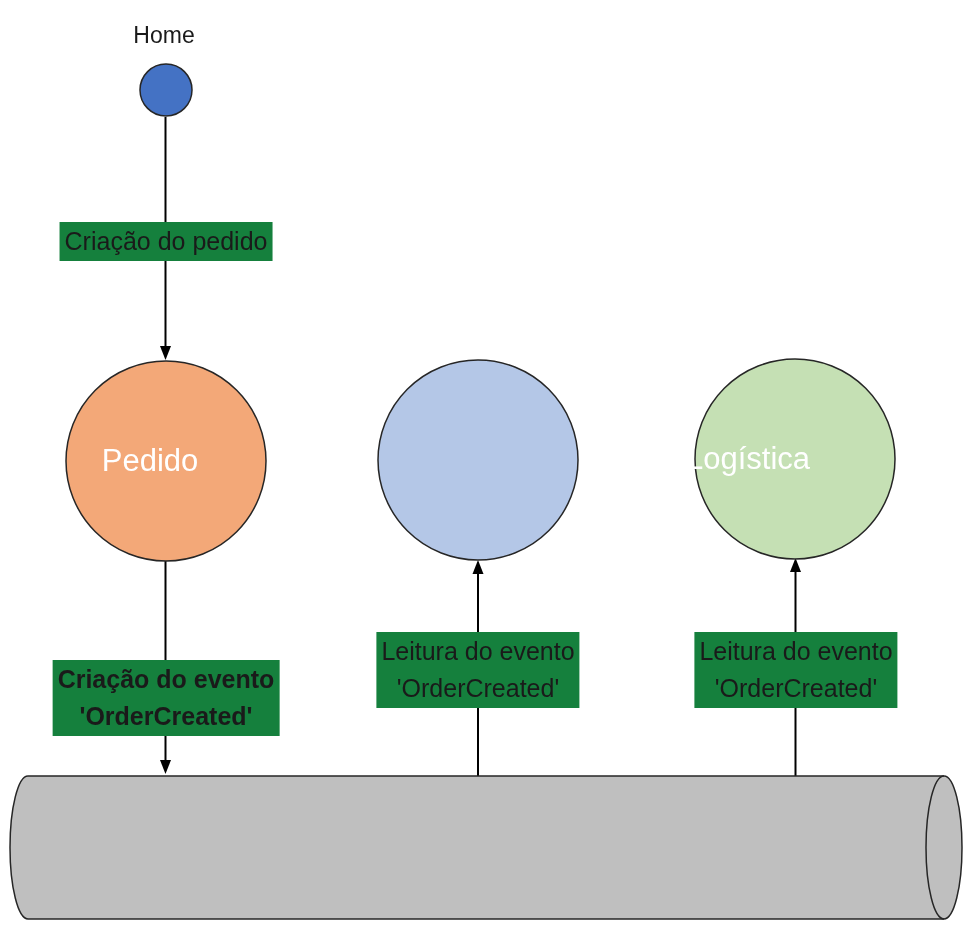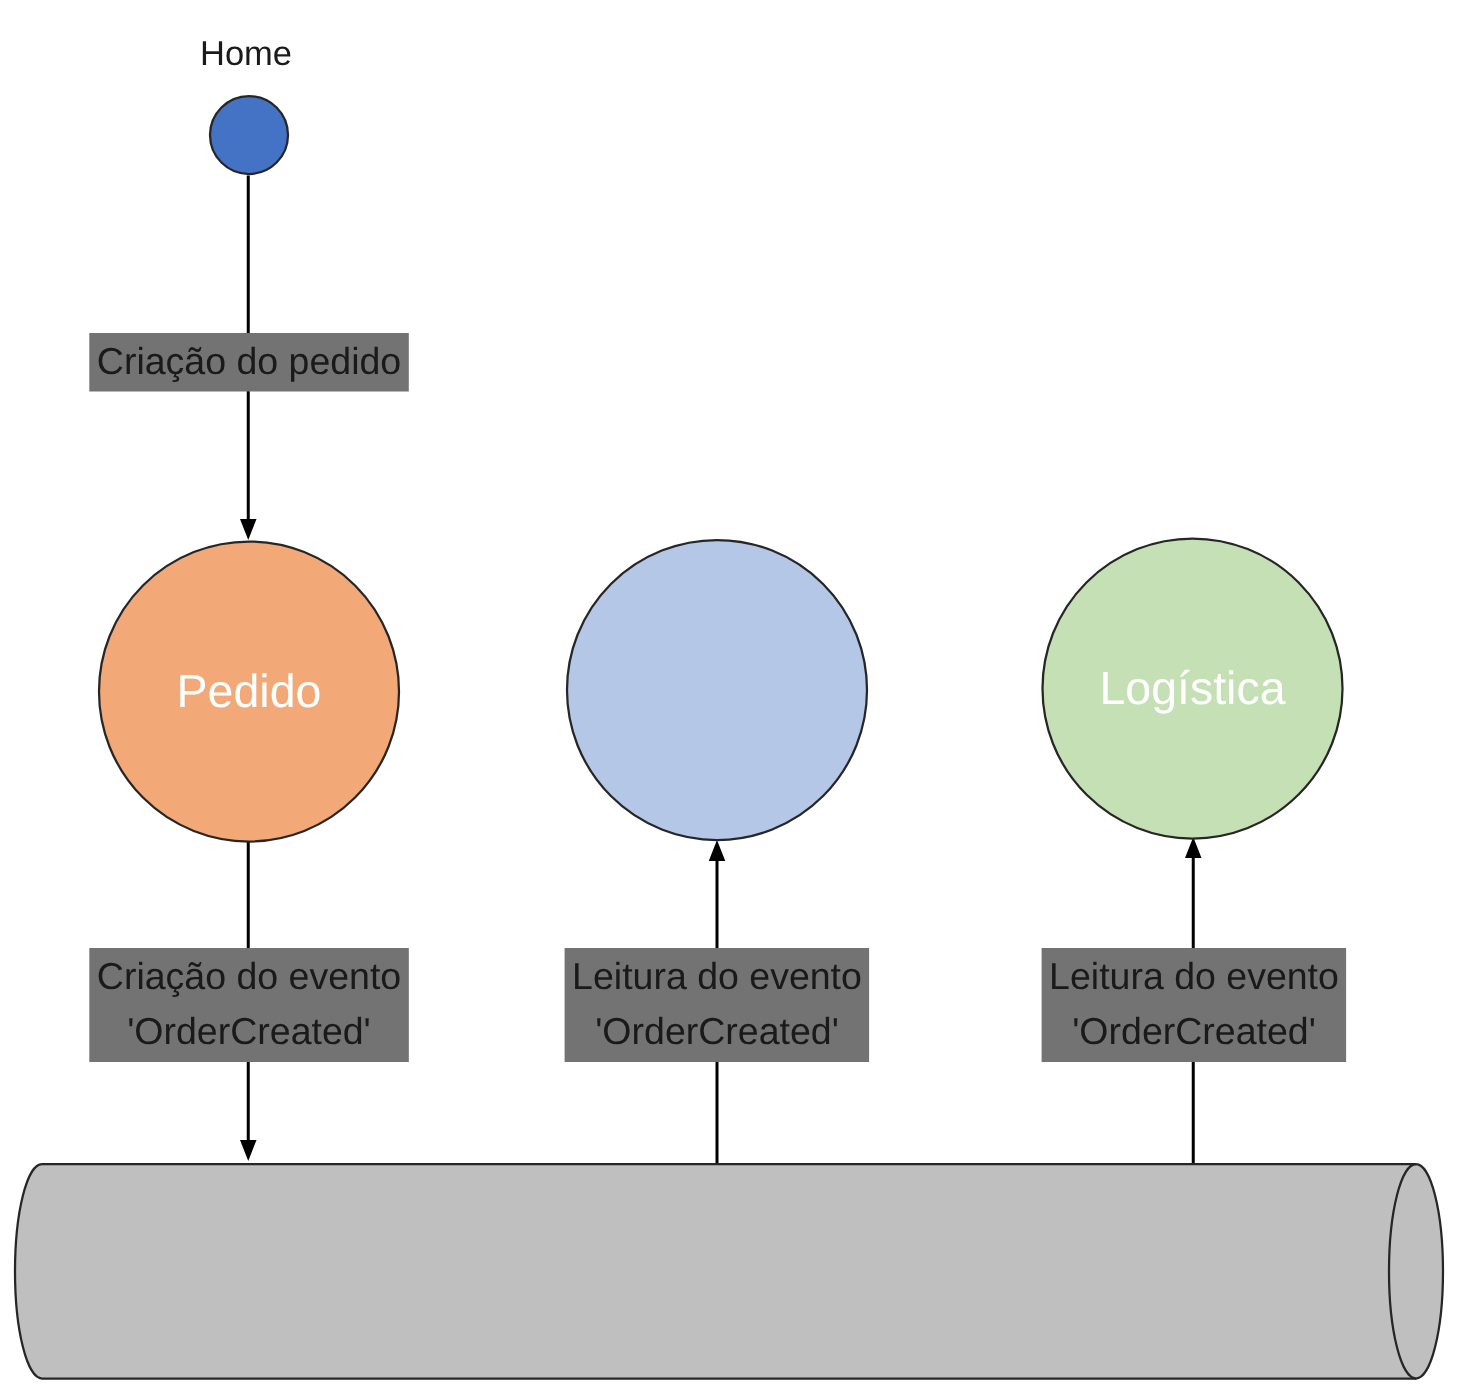--- a/index.html
+++ b/index.html
@@ -27,42 +27,42 @@
     -webkit-user-select: none;
     user-select: none;
   }
   .home-label {
     left: 164px;
     top: 22px;
     transform: translateX(-50%);
     font-size: 23px;
   }
   .edge-label {
-    background: #737373;
+    background: #15803d;
     padding: 1px 5px;
     font-size: 25px;
     text-align: center;
     line-height: 37px;
   }
   .edge-label-single {
     left: 166px;
     top: 222px;
     transform: translateX(-50%);
   }
-  .edge-label-publish   { left: 166px; top: 632px; transform: translateX(-50%); }
+  .edge-label-publish   { left: 166px; top: 660px; transform: translateX(-50%); font-weight: bold; }
   .edge-label-inventory { left: 478px; top: 632px; transform: translateX(-50%); }
   .edge-label-logistics { left: 796px; top: 632px; transform: translateX(-50%); }
   .node-label {
     font-size: 31px;
     color: #ffffff;
     transform: translate(-50%, -50%);
   }
-  .node-label-order     { left: 166px; top: 461px; }
+  .node-label-order     { left: 150px; top: 461px; }
   .node-label-inventory { left: 478px; top: 460px; }
-  .node-label-logistics { left: 795px; top: 459px; }
+  .node-label-logistics { left: 748px; top: 459px; }
   .bus-label {
     left: 479px;
     top: 848px;
     transform: translate(-50%, -50%);
     font-size: 31px;
     color: #ffffff;
   }
   .edge-line {
     stroke: #000000;
     stroke-width: 2;

